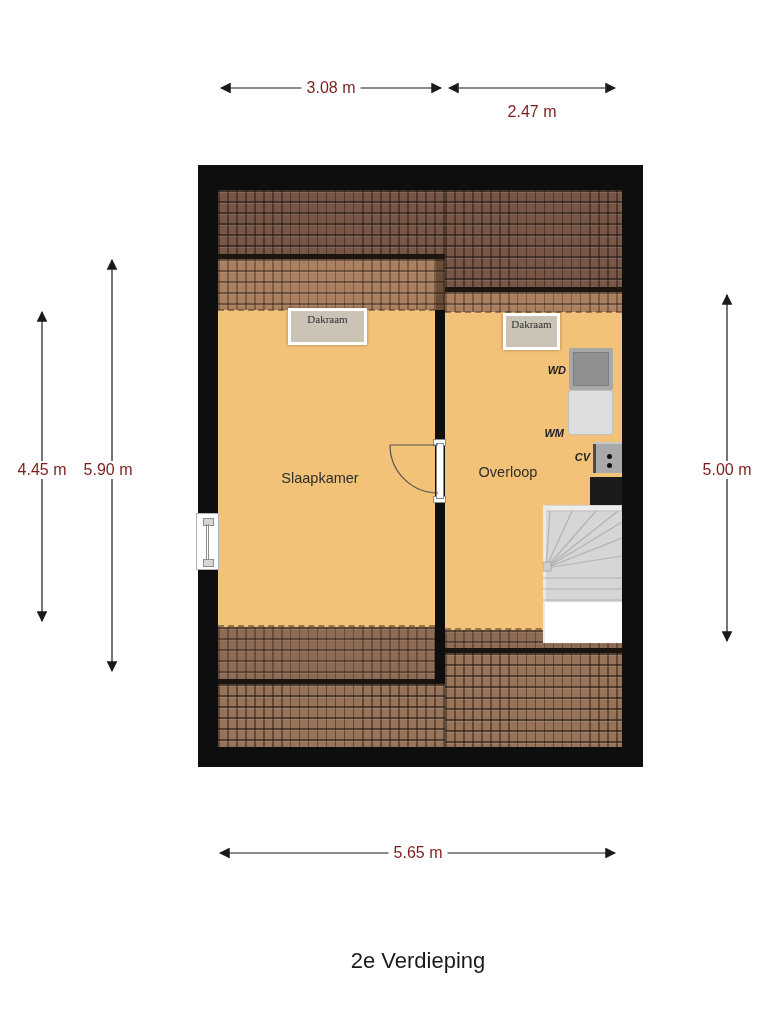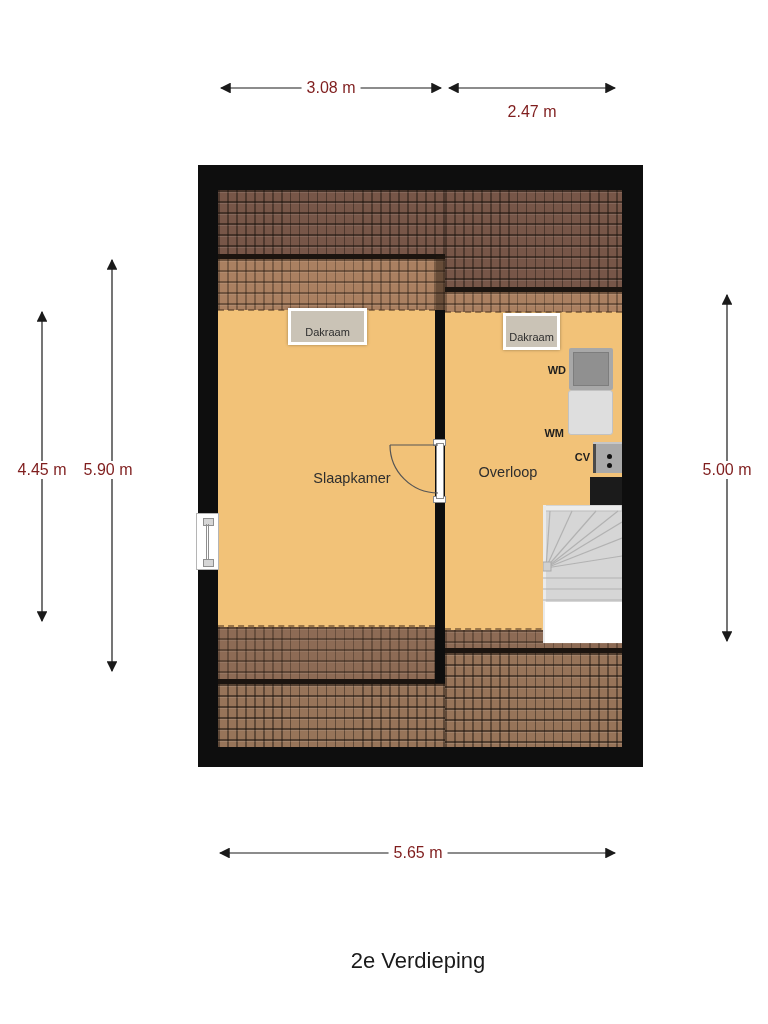--- a/index.html
+++ b/index.html
@@ -21,27 +21,27 @@
   }
   .roof-dark{background-color:var(--roof-dark,#775648);}
   .roof-light{background-color:var(--roof-light,#aa8061);}
   .roof-mid{background-color:var(--roof-mid,#8d6b55);}
   .roof-mid2{background-color:var(--roof-mid2,#977459);}
   .step-shadow{background:rgba(40,25,15,.5);}
   .wall{background:var(--wall,#0e0e0e);}
   .floor{background:var(--floor,#f2c278);}
   .dash-t{border-top:2px dashed rgba(80,55,35,.55);height:0;}
   .room-label{font-size:14.5px;color:#2e2e2e;white-space:nowrap;transform:translate(-50%,-50%);}
-  .mini-label{font-size:11px;font-weight:600;color:#1e1e1e;white-space:nowrap;transform:translate(-100%,-50%);}
+  .mini-label{font-size:11px;font-weight:600;color:#1e1e1e;white-space:nowrap;transform:translate(-100%,-50%);font-style:italic;}
   .dakraam{
     border:3px solid #ffffff;background:var(--dakraam,#cac3b6);
     box-shadow:0 0 3px rgba(0,0,0,.35);box-sizing:border-box;
     text-align:center;font-size:11px;color:#2e2e2e;
   }
-  .dakraam span{display:inline-block;margin-top:15px;}
+  .dakraam span{display:inline-block;margin-top:2px;font-family:Liberation Serif, serif;}
   .dim-label{
     font-size:16px;color:#7f1d1d;background:#ffffff;padding:0 5px;
     white-space:nowrap;transform:translate(-50%,-50%);
   }
   .title{font-size:22px;color:#1a1a1a;white-space:nowrap;transform:translate(-50%,-50%);}
   svg{display:block;}
 </style>
 </head>
 <body>
 
@@ -141,20 +141,20 @@
   </g>
 </svg>
 
 <div class="abs dim-label" style="left:331px;top:88px;">3.08 m</div>
 <div class="abs dim-label" style="left:532px;top:88px;margin-top:24px;">2.47 m</div>
 <div class="abs dim-label" style="left:42px;top:470px;">4.45 m</div>
 <div class="abs dim-label" style="left:108px;top:470px;">5.90 m</div>
 <div class="abs dim-label" style="left:727px;top:470px;">5.00 m</div>
 <div class="abs dim-label" style="left:418px;top:853px;">5.65 m</div>
 
-<div class="abs room-label" style="left:320px;top:478px;margin-left:32px;">Slaapkamer</div>
+<div class="abs room-label" style="left:320px;top:478px;">Slaapkamer</div>
 <div class="abs room-label" style="left:508px;top:472px;text-align:right;">Overloop</div>
 
 <div class="abs mini-label" style="left:566px;top:370px;">WD</div>
 <div class="abs mini-label" style="left:564px;top:412px;margin-top:21px;">WM</div>
 <div class="abs mini-label" style="left:590px;top:457px;">CV</div>
 
 <div class="abs title" style="left:418px;top:961px;">2e Verdieping</div>
 
 </body></html>

